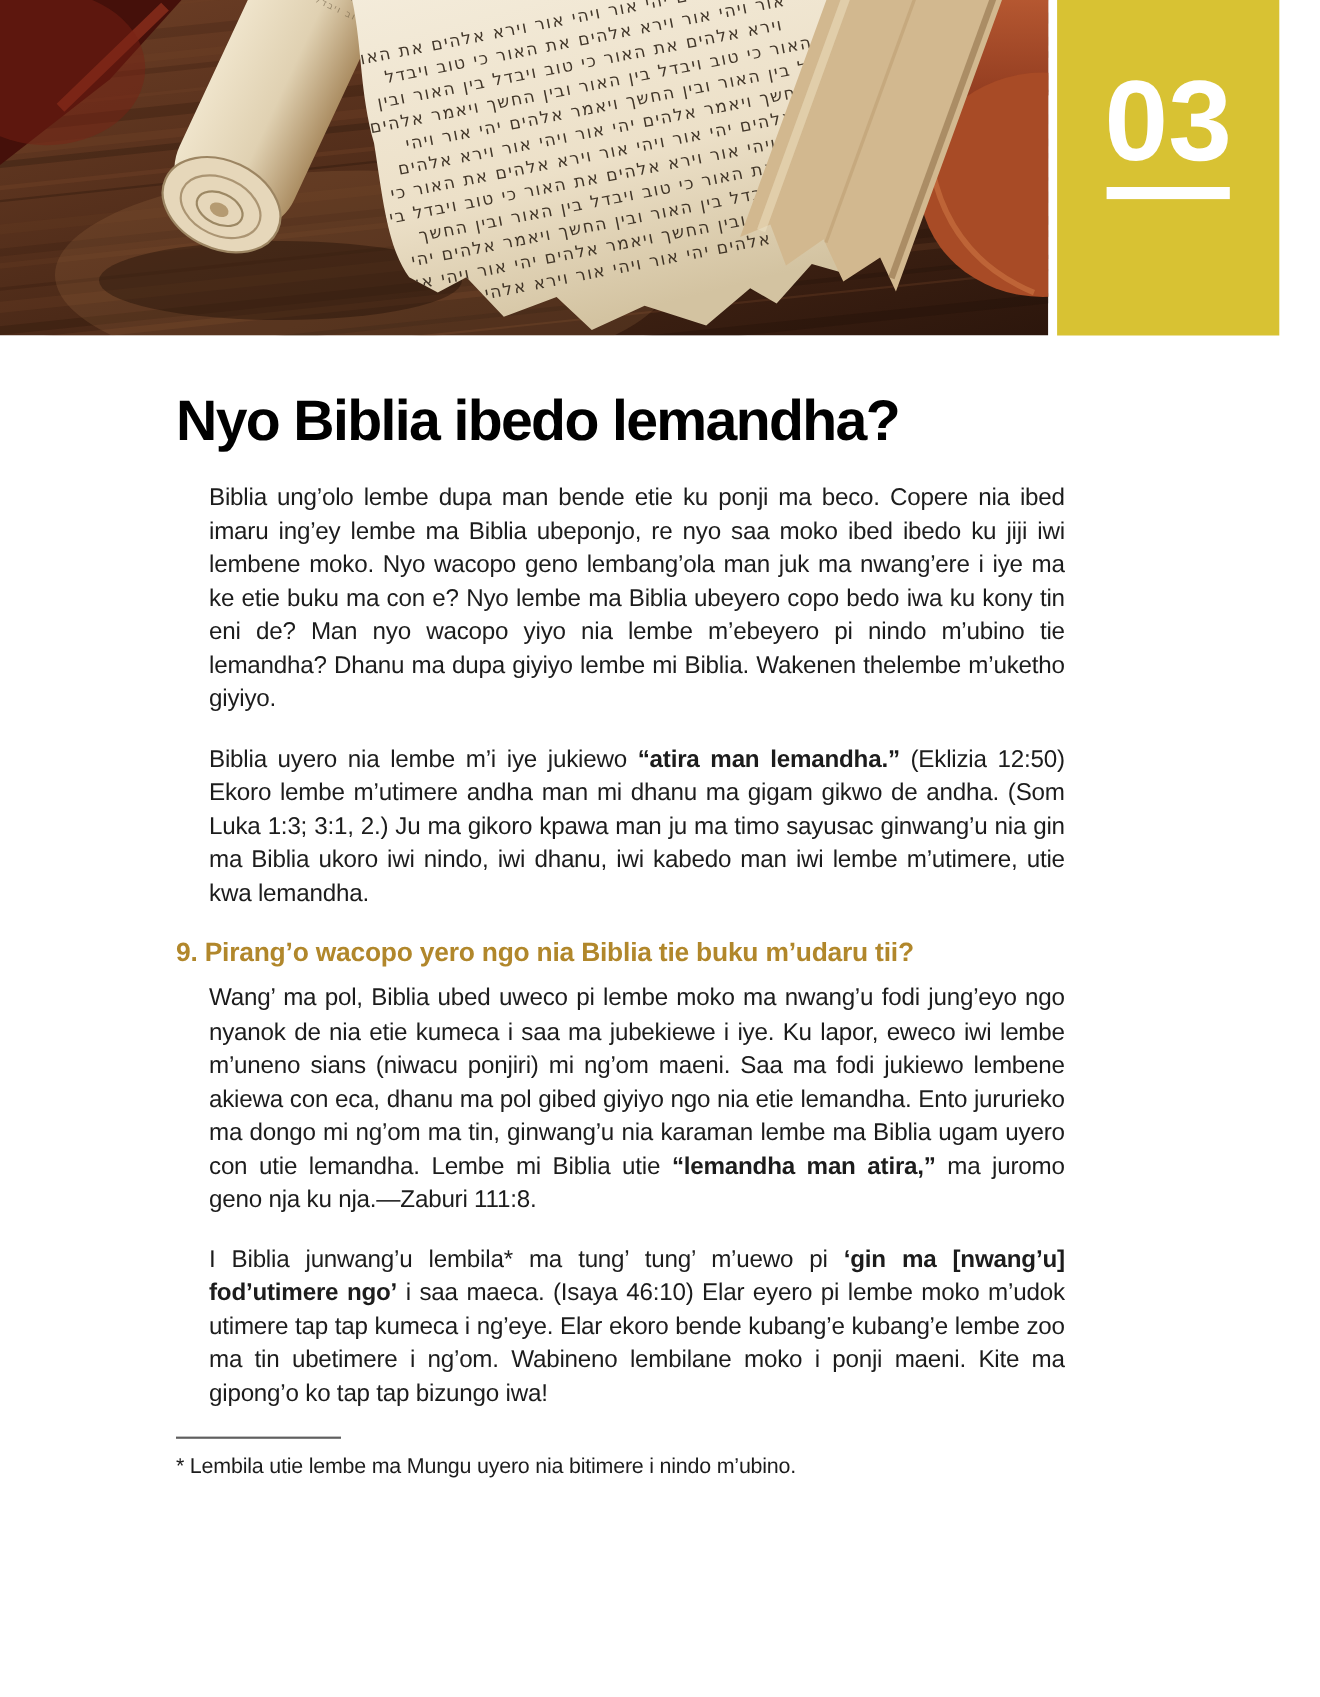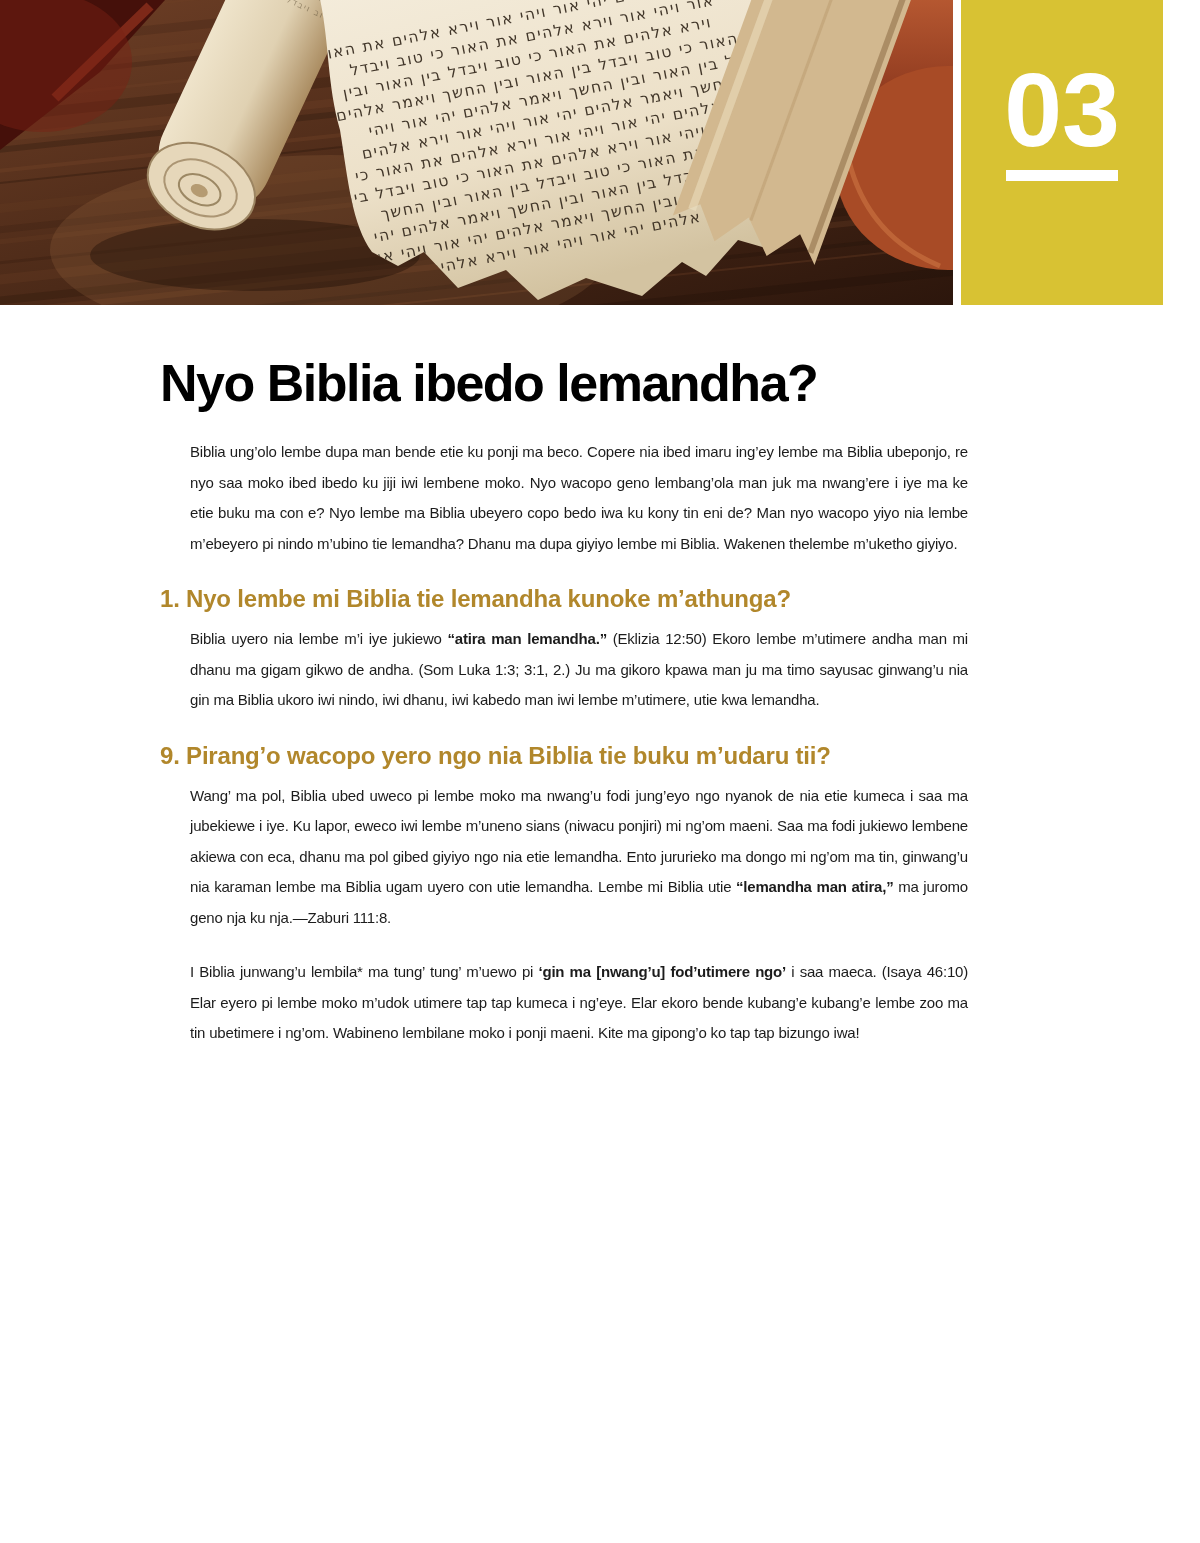--- a/index.html
+++ b/index.html
@@ -26,21 +26,21 @@
     margin-top:58px;font-size:104px;line-height:1.0;font-weight:700;
     color:#fff;letter-spacing:0;
   }
   .lesson-underline{margin-top:8px;width:112px;height:11px;background:#fff;}
   main{padding:0 232px 0 160px;}
   .page-title{
     margin:50px 0 26px;font-size:52px;line-height:1.08;font-weight:700;
     color:#000;letter-spacing:-1.5px;
   }
   .body-par{
-    margin:0 0 24px 30px;font-size:15px;line-height:30.5px;
+    margin:0 0 24px 30px;font-size:22px;line-height:30.5px;
     text-align:justify;letter-spacing:-0.2px;color:var(--body-text);
   }
   .body-par b{font-weight:700;}
   .section-heading{
     margin:0 0 10px;padding-left:30px;text-indent:-30px;
     font-size:24px;line-height:31px;font-weight:700;
     color:var(--heading-gold);letter-spacing:-0.2px;
   }
   .footnote-rule{
     width:150px;height:0;border:0;border-top:2px solid #5f5f5f;
@@ -179,26 +179,29 @@
     <div class="lesson-underline"></div>
   </div>
 </div>
 
 <main>
   <h1 class="page-title">Nyo Biblia ibedo lemandha?</h1>
 
   <p class="body-par">Biblia ung’olo lembe dupa man bende etie ku ponji ma beco. Copere nia ibed imaru ing’ey lembe ma Biblia ubeponjo, re nyo saa moko ibed ibedo ku jiji iwi lembene moko. Nyo wacopo geno lembang’ola man juk ma nwang’ere i iye ma ke etie buku ma con e? Nyo lembe ma Biblia ubeyero copo bedo iwa ku kony tin eni de? Man nyo wacopo yiyo nia lembe m’ebeyero pi nindo m’ubino tie lemandha? Dhanu ma dupa giyiyo lembe mi Biblia. Wakenen thelembe m’uketho giyiyo.</p>
 
   <section>
-    <h2 class="section-heading">1. Nyo lembe mi Biblia tie lemandha kunoke m’athunga?</h2>
     <p class="body-par"><span>Biblia uyero nia lembe m’i iye jukiewo </span><b>“atira man lemandha.”</b><span> (Eklizia 12:50) Ekoro lembe m’utimere andha man mi dhanu ma gigam gikwo de andha. (Som Luka 1:3; 3:1, 2.) Ju ma gikoro kpawa man ju ma timo sayusac ginwang’u nia gin ma Biblia ukoro iwi nindo, iwi dhanu, iwi kabedo man iwi lembe m’utimere, utie kwa lemandha.</span></p>
   </section>
 
   <section>
     <h2 class="section-heading">9. Pirang’o wacopo yero ngo nia Biblia tie buku m’udaru tii?</h2>
     <p class="body-par"><span>Wang’ ma pol, Biblia ubed uweco pi lembe moko ma nwang’u fodi jung’eyo ngo nyanok de nia etie kumeca i saa ma jubekiewe i iye. Ku lapor, eweco iwi lembe m’uneno sians (niwacu ponjiri) mi ng’om maeni. Saa ma fodi jukiewo lembene akiewa con eca, dhanu ma pol gibed giyiyo ngo nia etie lemandha. Ento jururieko ma dongo mi ng’om ma tin, ginwang’u nia karaman lembe ma Biblia ugam uyero con utie lemandha. Lembe mi Biblia utie </span><b>“lemandha man atira,”</b><span> ma juromo geno nja ku nja.—Zaburi 111:8.</span></p>
   </section>
 
   <section>
     <p class="body-par"><span>I Biblia junwang’u lembila* ma tung’ tung’ m’uewo pi </span><b>‘gin ma [nwang’u] fod’utimere ngo’</b><span> i saa maeca. (Isaya 46:10) Elar eyero pi lembe moko m’udok utimere tap tap kumeca i ng’eye. Elar ekoro bende kubang’e kubang’e lembe zoo ma tin ubetimere i ng’om. Wabineno lembilane moko i ponji maeni. Kite ma gipong’o ko tap tap bizungo iwa!</span></p>
   </section>
 
+  <footer>
+    <hr class="footnote-rule">
+    <p class="footnote">* Lembila utie lembe ma Mungu uyero nia bitimere i nindo m’ubino.</p>
+  </footer>
 </main>
 
 </body></html>

